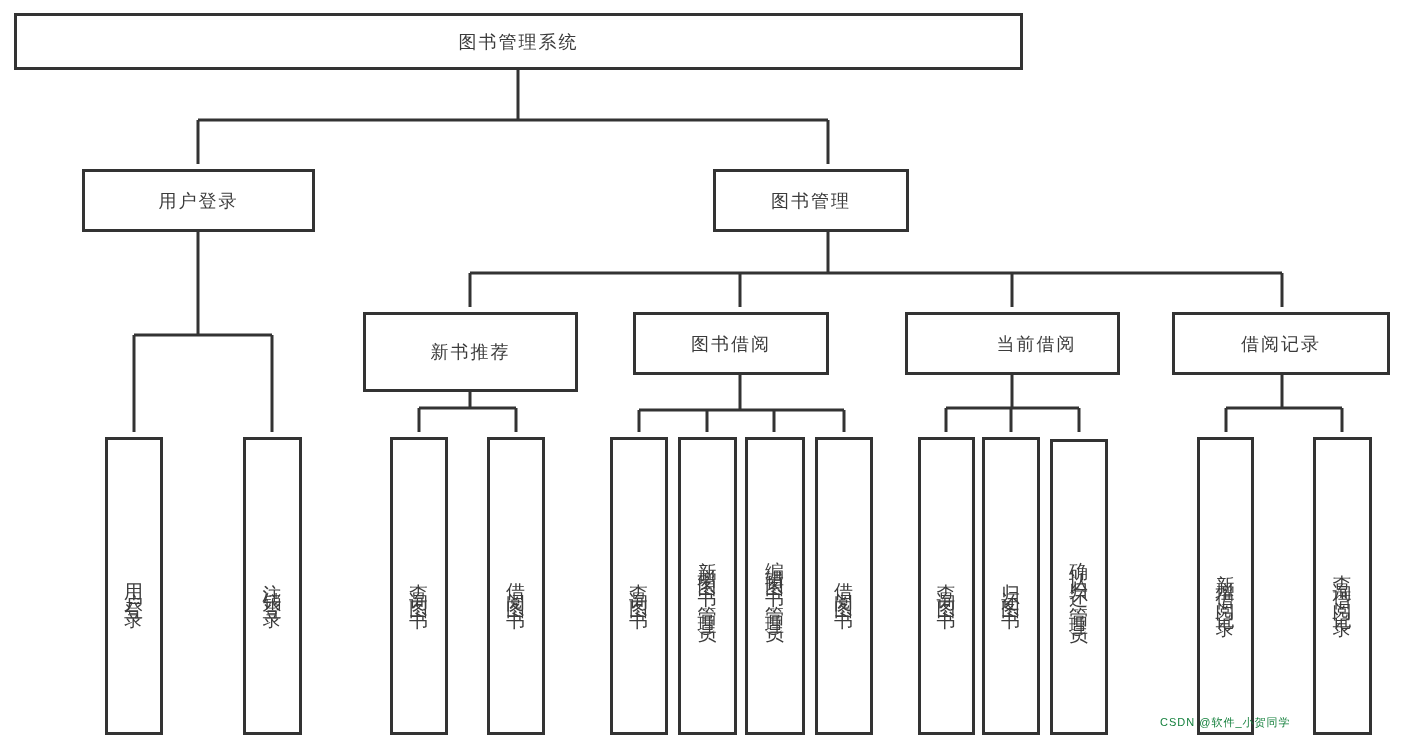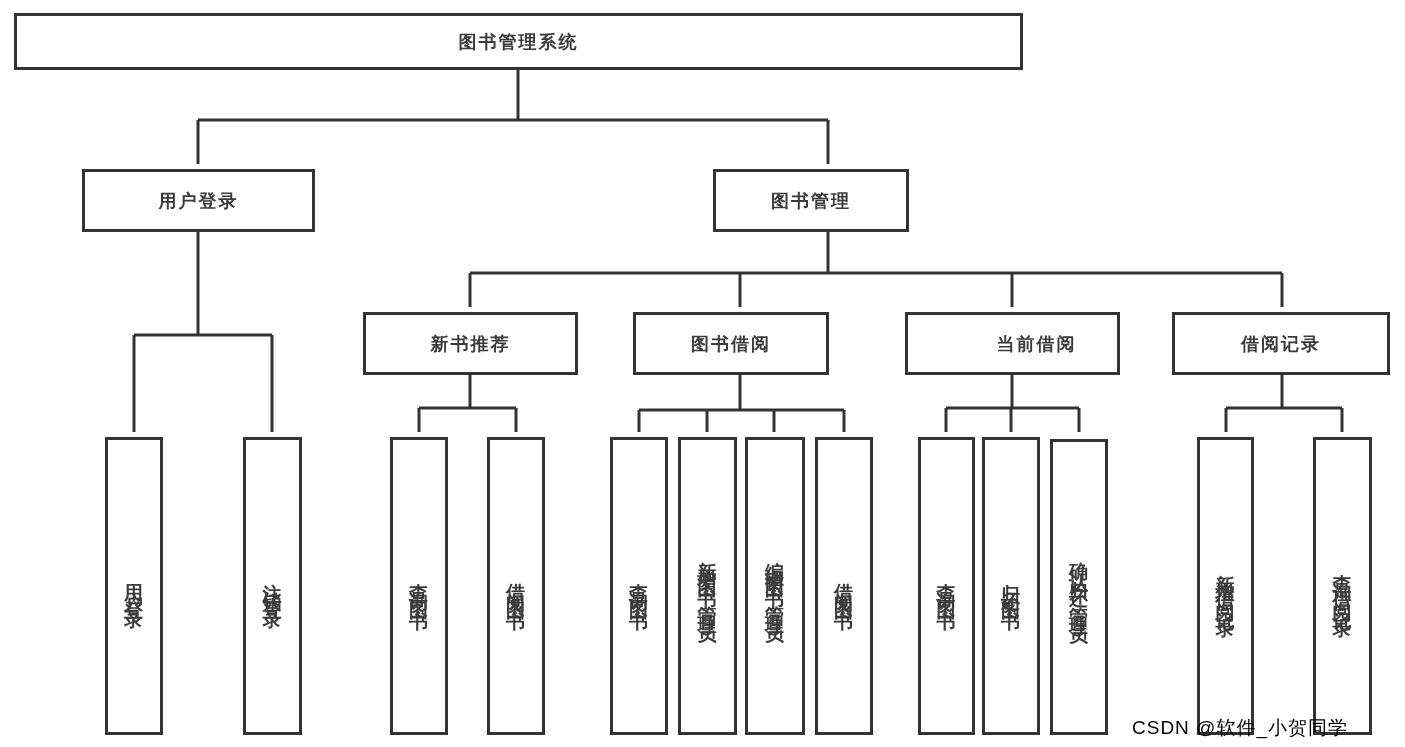--- a/index.html
+++ b/index.html
@@ -29,40 +29,39 @@
   }
   .node {
     position: absolute;
     box-sizing: border-box;
     border: 3px solid #333333;
     background: #ffffff;
     display: flex;
     align-items: center;
     justify-content: center;
     color: #3b3b3b;
-    font-weight: bold;
   }
   .node.h span {
     font-size: 18px;
     letter-spacing: 2px;
     white-space: nowrap;
   }
   .node.v span {
     writing-mode: vertical-rl;
     font-size: 19px;
     letter-spacing: 9px;
     line-height: 1;
     white-space: nowrap;
   }
   #watermark {
     position: absolute;
-    left: 1132px;
+    left: 1160px;
     top: 715px;
-    font-size: 19px;
-    color: #000000;
+    font-size: 11px;
+    color: #15803d;
     letter-spacing: 1px;
     white-space: nowrap;
   }
 </style>
 </head>
 <body>
 
 <div id="canvas">
 
   <svg id="edges" width="1405" height="747" viewBox="0 0 1405 747" xmlns="http://www.w3.org/2000/svg">
@@ -131,21 +130,21 @@
     <span>图书管理系统</span>
   </div>
 
   <div class="node h" style="left:82px; top:169px; width:233px; height:63px;">
     <span>用户登录</span>
   </div>
   <div class="node h" style="left:713px; top:169px; width:196px; height:63px;">
     <span>图书管理</span>
   </div>
 
-  <div class="node h" style="left:363px; top:312px; width:215px; height:63px;text-align:center;">
+  <div class="node h" style="left:363px; top:312px; width:215px; height:80px;text-align:center;">
     <span>新书推荐</span>
   </div>
   <div class="node h" style="left:633px; top:312px; width:196px; height:63px;">
     <span>图书借阅</span>
   </div>
   <div class="node h" style="left:905px; top:312px; width:215px; height:63px;padding-left:48px;">
     <span>当前借阅</span>
   </div>
   <div class="node h" style="left:1172px; top:312px; width:218px; height:63px;justify-content:center;">
     <span>借阅记录</span>

